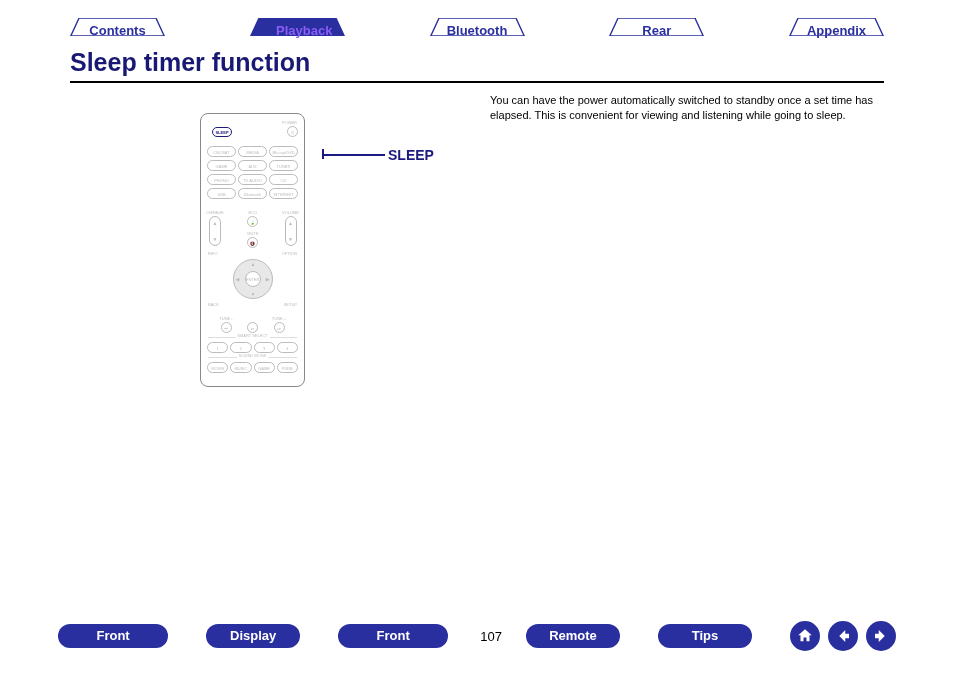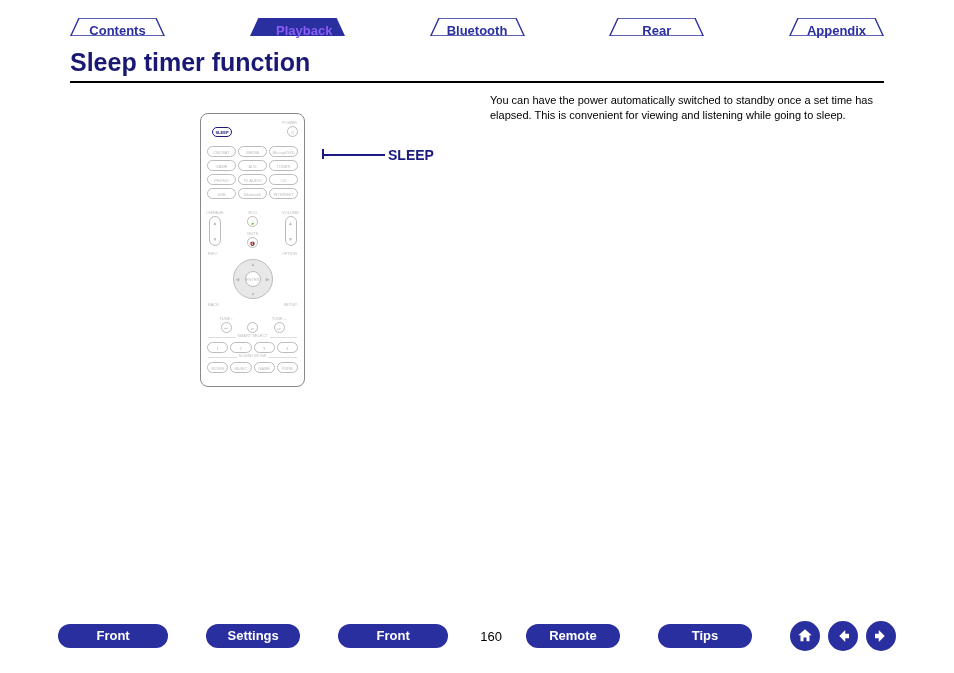--- a/index.html
+++ b/index.html
@@ -295,23 +295,23 @@
     </div>
   </div>
 
   <div class="right-col">
     <p>You can have the power automatically switched to standby once a set time has elapsed. This is convenient for viewing and listening while going to sleep.</p>
   </div>
 </div>
 
 <div class="bottom-bar">
   <div class="pill">Front panel</div>
-  <div class="pill">Settings</div>
+  <div class="pill">Display</div>
   <div class="pill">Front panel</div>
-  <span class="page-num">160</span>
+  <span class="page-num">107</span>
   <div class="pill">Remote</div>
   <div class="pill">Tips</div>
 
   <div class="nav-icons">
     <div class="nav-circle">
       <svg viewBox="0 0 24 24">
           <path d="M12 3l9 8h-3v8h-4v-5h-4v5H6v-8H3z"></path>
         </svg>
     </div>
     <div class="nav-circle">

